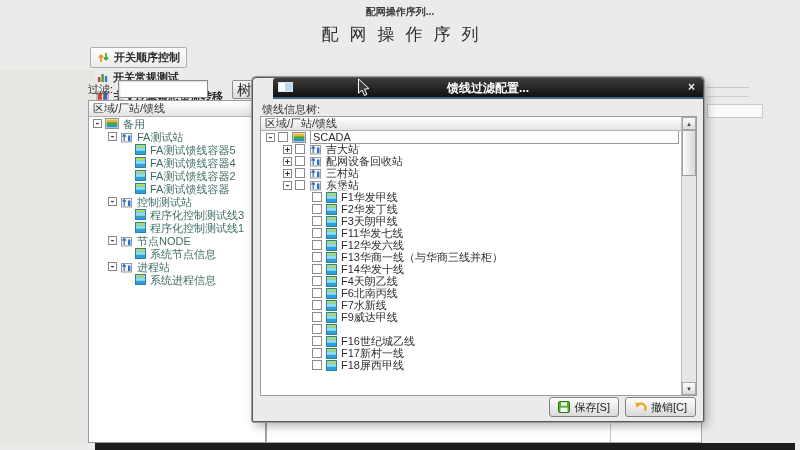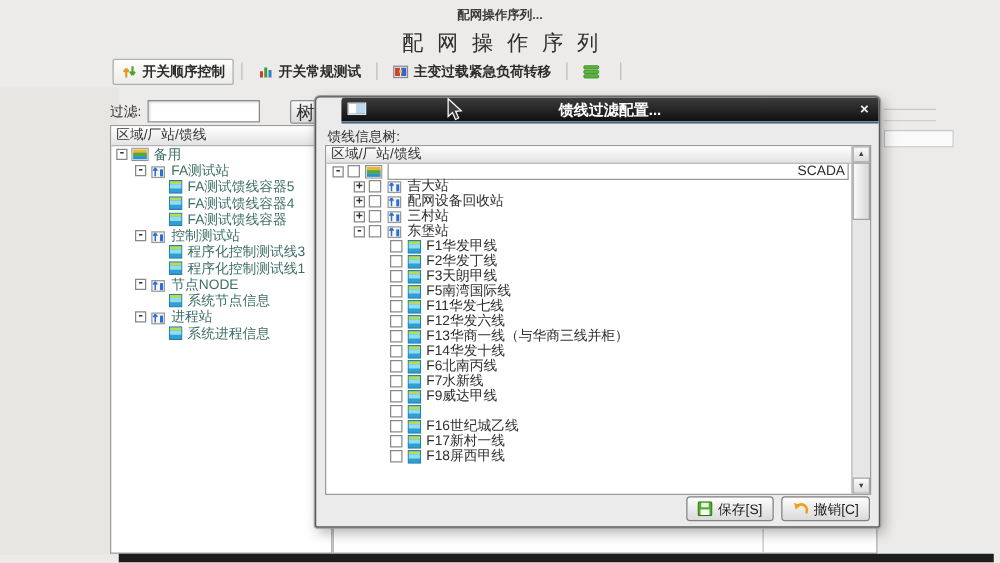--- a/index.html
+++ b/index.html
@@ -11,21 +11,21 @@
   }
   .abs{position:absolute;}
 
   
   .taskbar-title{top:5px;left:0;width:800px;text-align:center;
     font-size:10px;font-weight:bold;color:#3a3a3a;}
   .page-title{top:23px;left:0;width:800px;text-align:center;
     font-size:17px;font-weight:500;color:#2e2e2e;letter-spacing:11px;text-indent:11px;}
 
   
-  .toolbar{top:47px;left:90px;height:20px;display:flex;align-items:center;}
+  .toolbar{top:47px;left:90px;height:20px;display:flex;align-items:flex-start;flex-direction:column;}
   .tb-item{display:flex;align-items:center;padding:2px 6px;font-size:11px;
     font-weight:bold;color:#2b2b2b;white-space:nowrap;cursor:default;}
   .tb-item svg{margin-right:4px;flex:none;}
   .tb-item.active{border:1px solid #aeaeae;background:linear-gradient(#fdfdfc,#ececea);border-radius:2px;}
   .tsep{width:1px;height:14px;background:#bdbdbd;margin:0 6px;}
 
   
   .left-margin{left:0;top:70px;width:95px;height:374px;background:#e8e6e2;}
 
   
@@ -60,21 +60,21 @@
   .tind{flex:none;}
   .texp{flex:none;width:9px;height:9px;box-sizing:border-box;border:1px solid #868686;
     background:#fff;font:bold 9px/7px "DejaVu Sans Mono",monospace;text-align:center;
     color:#333;margin-right:3px;}
   .texp-sp{flex:none;width:12px;}
   .tcb{flex:none;width:10px;height:10px;box-sizing:border-box;border:1px solid #8a8a8a;
     background:#fff;margin-right:4px;}
   .ticon{flex:none;margin-right:4px;}
   .tlabel{font-size:11px;line-height:12px;}
   #left-tree .tlabel{color:#3e6e66;}
-  #dialog-tree .tlabel{color:#2e2e2e;text-align:right;}
+  #dialog-tree .tlabel{color:#2e2e2e;}
   .tlabel.sel{border:1px solid #9a9a9a;flex:1;padding:0 2px;margin-right:2px;}
 
   
   .dialog{left:252px;top:77px;width:452px;height:345px;background:#ebebeb;
     border:1px solid #5a5a5a;border-radius:4px 4px 2px 2px;box-sizing:border-box;
     box-shadow:0 0 0 1px #9c9c9c,3px 4px 10px rgba(0,0,0,.3);z-index:10;}
   .dlg-titlebar{position:absolute;left:0;top:0;right:0;height:19px;
     background:linear-gradient(#3d3d3d,#101010);border-radius:3px 3px 0 0;
     border-bottom:2px solid #48677e;margin-left:20px;}
   .dlg-icon{position:absolute;left:5px;top:4px;width:15px;height:10px;
@@ -201,20 +201,30 @@
         <span class="tlabel">FA测试馈线容器4</span>
       </div>
       <div class="trow">
         <span class="tind" style="width:30px"></span>
         <span class="texp-sp"></span>
         <svg class="ticon" width="11" height="11" viewBox="0 0 11 11">
           <rect x="0.5" y="0.5" width="10" height="10" fill="#2da0d4" stroke="#2d7fa8"></rect>
           <rect x="1" y="1" width="9" height="2.4" fill="#b9dc4e"></rect>
           <rect x="1" y="3.4" width="9" height="3.4" fill="#8fdcf4"></rect>
         </svg>
+        <span class="tlabel">FA测试馈线容器2</span>
+      </div>
+      <div class="trow">
+        <span class="tind" style="width:30px"></span>
+        <span class="texp-sp"></span>
+        <svg class="ticon" width="11" height="11" viewBox="0 0 11 11">
+          <rect x="0.5" y="0.5" width="10" height="10" fill="#2da0d4" stroke="#2d7fa8"></rect>
+          <rect x="1" y="1" width="9" height="2.4" fill="#b9dc4e"></rect>
+          <rect x="1" y="3.4" width="9" height="3.4" fill="#8fdcf4"></rect>
+        </svg>
         <span class="tlabel">FA测试馈线容器</span>
       </div>
       <div class="trow">
         <span class="tind" style="width:15px"></span>
         <span class="texp">-</span>
         <svg class="ticon" width="13" height="12" viewBox="0 0 13 12">
           <rect x="1.5" y="2.5" width="10" height="8.5" fill="#f5f5f2" stroke="#9a9a9a"></rect>
           <rect x="8" y="4.5" width="2.4" height="5.6" fill="#2a6fd4"></rect>
           <path d="M4.2 10 V3.4 M4.2 3.4 L2.6 5.6 M4.2 3.4 L5.8 5.6" stroke="#2a6fd4" stroke-width="1.2" fill="none"></path>
         </svg>
@@ -391,31 +401,20 @@
         </div>
         <div class="trow">
           <span class="tind" style="width:34px"></span>
           <span class="texp-sp"></span>
           <span class="tcb"></span>
           <svg class="ticon" width="11" height="11" viewBox="0 0 11 11">
             <rect x="0.5" y="0.5" width="10" height="10" fill="#2da0d4" stroke="#2d7fa8"></rect>
             <rect x="1" y="1" width="9" height="2.4" fill="#b9dc4e"></rect>
             <rect x="1" y="3.4" width="9" height="3.4" fill="#8fdcf4"></rect>
           </svg>
-          <span class="tlabel">F5南湾国际线</span>
-        </div>
-        <div class="trow">
-          <span class="tind" style="width:34px"></span>
-          <span class="texp-sp"></span>
-          <span class="tcb"></span>
-          <svg class="ticon" width="11" height="11" viewBox="0 0 11 11">
-            <rect x="0.5" y="0.5" width="10" height="10" fill="#2da0d4" stroke="#2d7fa8"></rect>
-            <rect x="1" y="1" width="9" height="2.4" fill="#b9dc4e"></rect>
-            <rect x="1" y="3.4" width="9" height="3.4" fill="#8fdcf4"></rect>
-          </svg>
           <span class="tlabel">F11华发七线</span>
         </div>
         <div class="trow">
           <span class="tind" style="width:34px"></span>
           <span class="texp-sp"></span>
           <span class="tcb"></span>
           <svg class="ticon" width="11" height="11" viewBox="0 0 11 11">
             <rect x="0.5" y="0.5" width="10" height="10" fill="#2da0d4" stroke="#2d7fa8"></rect>
             <rect x="1" y="1" width="9" height="2.4" fill="#b9dc4e"></rect>
             <rect x="1" y="3.4" width="9" height="3.4" fill="#8fdcf4"></rect>
@@ -436,20 +435,31 @@
         <div class="trow">
           <span class="tind" style="width:34px"></span>
           <span class="texp-sp"></span>
           <span class="tcb"></span>
           <svg class="ticon" width="11" height="11" viewBox="0 0 11 11">
             <rect x="0.5" y="0.5" width="10" height="10" fill="#2da0d4" stroke="#2d7fa8"></rect>
             <rect x="1" y="1" width="9" height="2.4" fill="#b9dc4e"></rect>
             <rect x="1" y="3.4" width="9" height="3.4" fill="#8fdcf4"></rect>
           </svg>
           <span class="tlabel">F14华发十线</span>
+        </div>
+        <div class="trow">
+          <span class="tind" style="width:34px"></span>
+          <span class="texp-sp"></span>
+          <span class="tcb"></span>
+          <svg class="ticon" width="11" height="11" viewBox="0 0 11 11">
+            <rect x="0.5" y="0.5" width="10" height="10" fill="#2da0d4" stroke="#2d7fa8"></rect>
+            <rect x="1" y="1" width="9" height="2.4" fill="#b9dc4e"></rect>
+            <rect x="1" y="3.4" width="9" height="3.4" fill="#8fdcf4"></rect>
+          </svg>
+          <span class="tlabel">F4天朗乙线</span>
         </div>
         <div class="trow">
           <span class="tind" style="width:34px"></span>
           <span class="texp-sp"></span>
           <span class="tcb"></span>
           <svg class="ticon" width="11" height="11" viewBox="0 0 11 11">
             <rect x="0.5" y="0.5" width="10" height="10" fill="#2da0d4" stroke="#2d7fa8"></rect>
             <rect x="1" y="1" width="9" height="2.4" fill="#b9dc4e"></rect>
             <rect x="1" y="3.4" width="9" height="3.4" fill="#8fdcf4"></rect>
           </svg>

